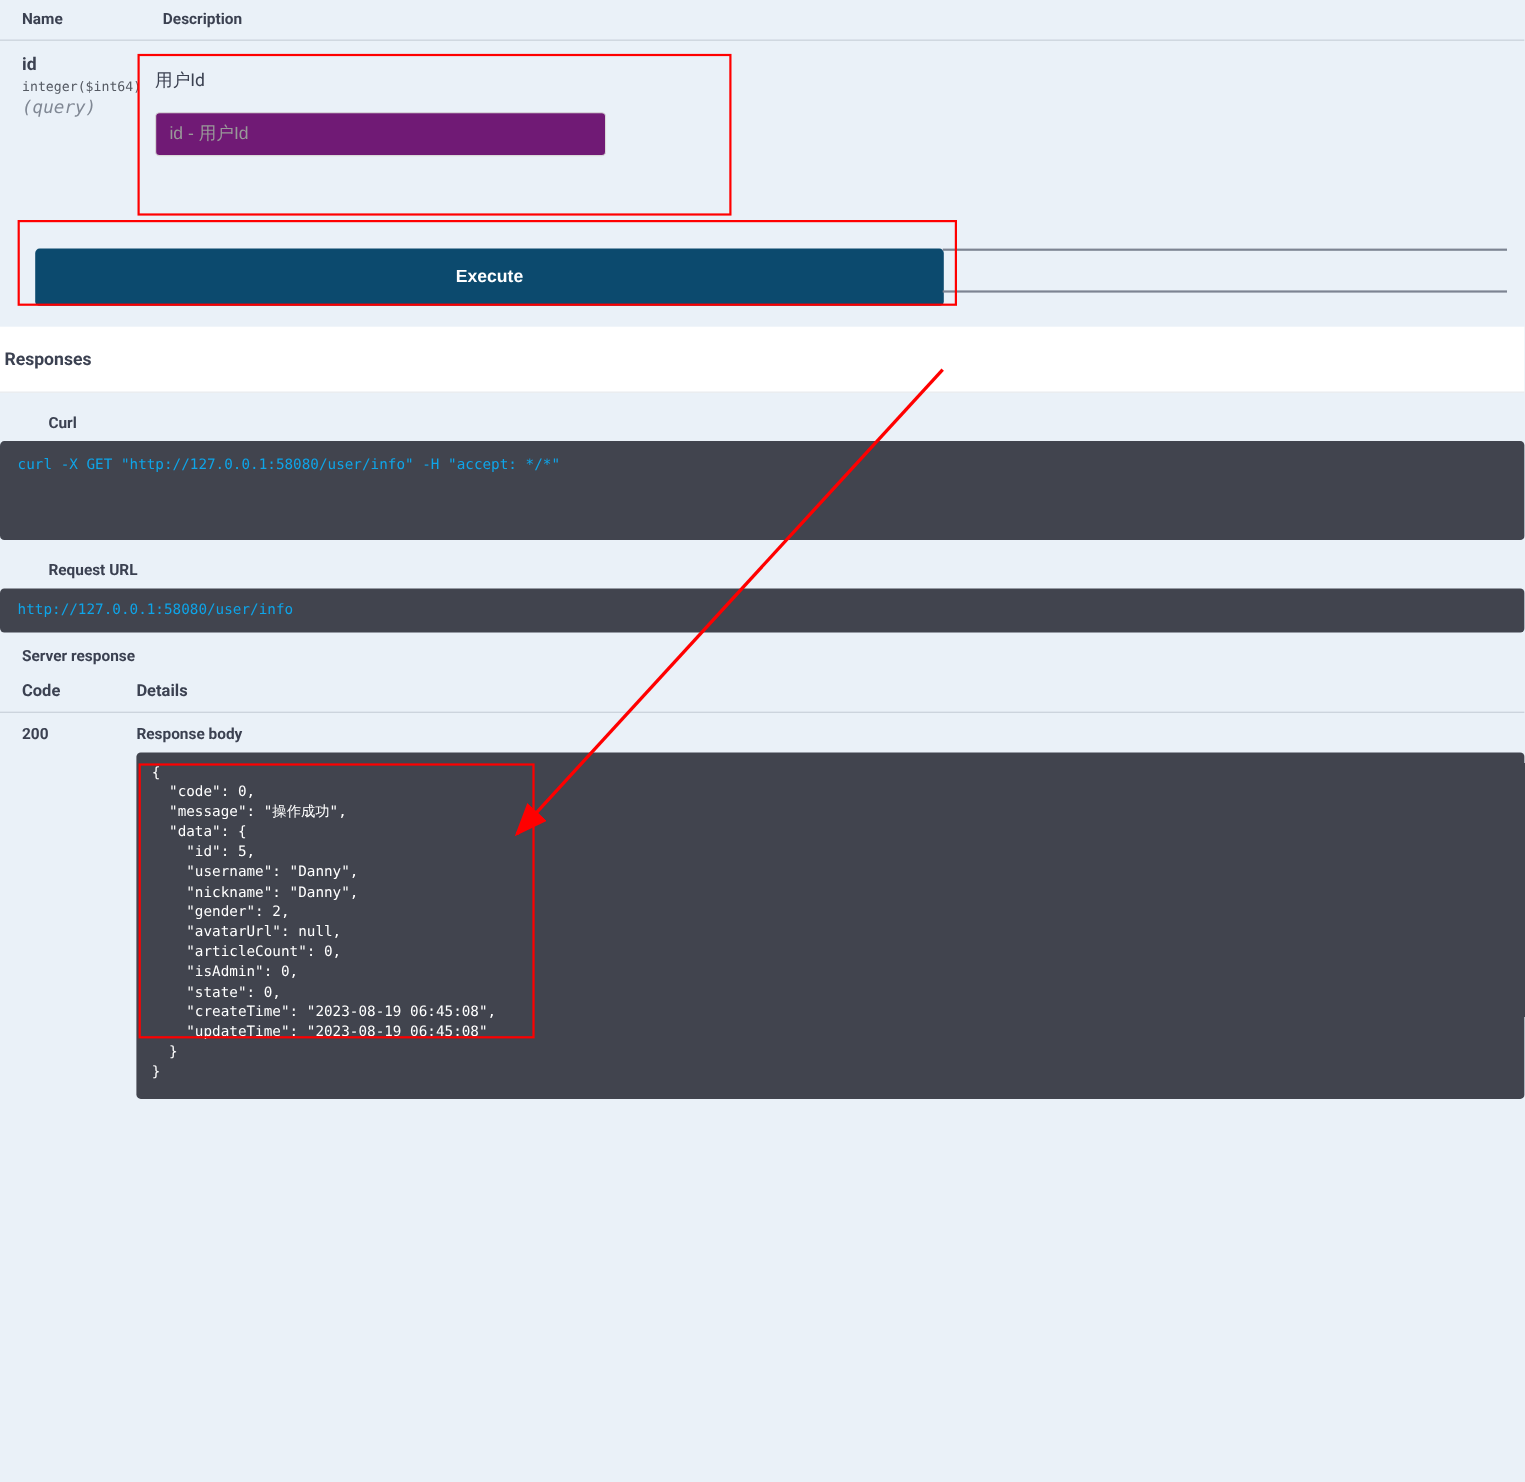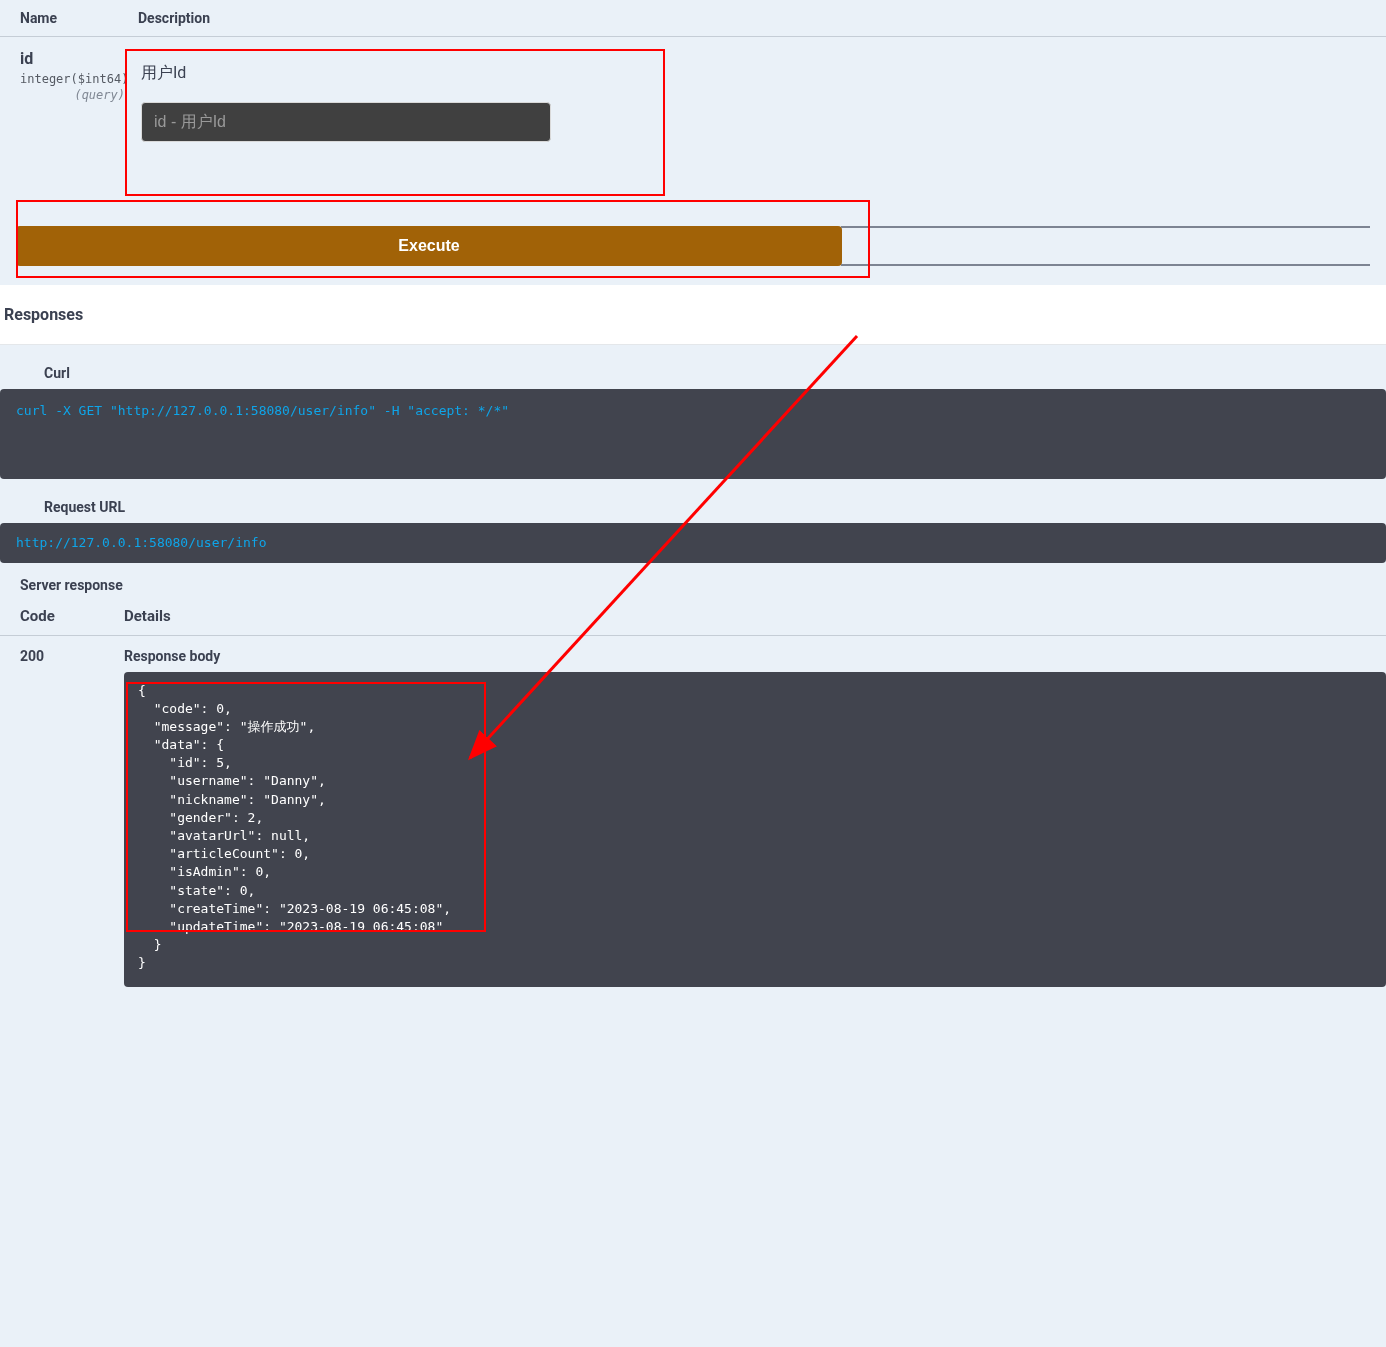--- a/index.html
+++ b/index.html
@@ -1,37 +1,37 @@
 <!DOCTYPE html>
 <html><head>
   <meta charset="utf-8">
   <style>
     * { box-sizing: border-box; margin: 0; padding: 0; }
     body { font-family: -apple-system, BlinkMacSystemFont, "Segoe UI", Roboto, sans-serif; background: #eaf1f8; color: #3b4151; width: 1386px; }
     
     .params-header { display: flex; padding: 10px 20px; font-weight: 700; font-size: 14px; color: #3b4151; border-bottom: 1px solid #c5cdd6; }
-    .col-name { width: 118px; }
+    .col-name { width: 128px; }
     .col-desc { flex: 1; }
 
     .param-row { display: flex; padding: 12px 0 20px 20px; position: relative; }
     .param-name-cell { width: 105px; }
     .param-name { font-weight: 700; font-size: 16px; color: #3b4151; }
     .param-type { font-family: monospace; font-size: 12px; color: #555a63; margin-top: 4px;}
-    .param-in { font-family: monospace; font-size: 12px; color: #808894; font-style: italic; margin-top: 2px; text-align: right; }
+    .param-in { font-family: monospace; font-size: 16px; color: #808894; font-style: italic; margin-top: 2px; }
 
     .param-desc-cell { position: relative; padding: 14px 16px 30px 16px; width:632px;}
     .red-box-1 { position: absolute; left: 0; top: 0; width: 540px; height: 147px; border: 2px solid #ff0000; }
     .param-desc-text { font-size: 16px; color: #3b4151; margin-bottom: 18px; }
-    .param-input { width: 410px; padding: 10px 12px; border: 1px solid #d9d9d9; border-radius: 4px; font-size: 16px; color: #999; background:#404040;}
+    .param-input { width: 410px; padding: 10px 12px; border: 1px solid #d9d9d9; border-radius: 4px; font-size: 16px; color: #999; background:#701a75;}
     .param-input::placeholder { color: #999; }
 
     .execute-area { padding: 12px 16px 15px 16px; position: relative; margin-top:8px;}
     .red-box-2 { position: absolute; left: 16px; top: 0; width: 854px; height: 78px; border: 2px solid #ff0000; }
     .execute-row { display: flex; }
-    .execute-btn { width: 826px; height: 40px; margin-top:14px; background: #a16207; color: #fff; border: none; border-radius: 4px; font-weight: 700; font-size: 16px; cursor: pointer; }
+    .execute-btn { width: 826px; height: 52px; margin-left:16px; margin-top:14px; background: #0c4a6e; color: #fff; border: none; border-radius: 4px; font-weight: 700; font-size: 16px; cursor: pointer; }
     .clear-btn-stub { flex:1; height:40px; margin-top:14px; border-top:2px solid #7d8492; border-bottom:2px solid #7d8492; margin-left:-1px;}
 
     .responses-header { background: #fff; padding: 20px 4px; font-weight: 700; font-size: 16px; color: #3b4151; margin-top: 4px; border-bottom:1px solid #e4e7ea;}
 
     .section-label { font-weight: 700; font-size: 14px; color: #3b4151; padding: 20px 20px 8px 20px; margin-left: 24px; }
     .code-block { background: #41444e; color: #0ea5e9; font-family: Consolas, monospace; font-size: 13px; padding: 12px 16px; margin: 0 20px; border-radius: 4px; white-space: pre-wrap; line-height:1.5;}
     .curl-block { min-height: 90px; margin:0;}
     .url-block { padding: 10px 16px; margin:0;}
 
     .server-resp-label { font-weight: 700; font-size: 14px; color: #3b4151; padding: 14px 20px 10px 20px; }

